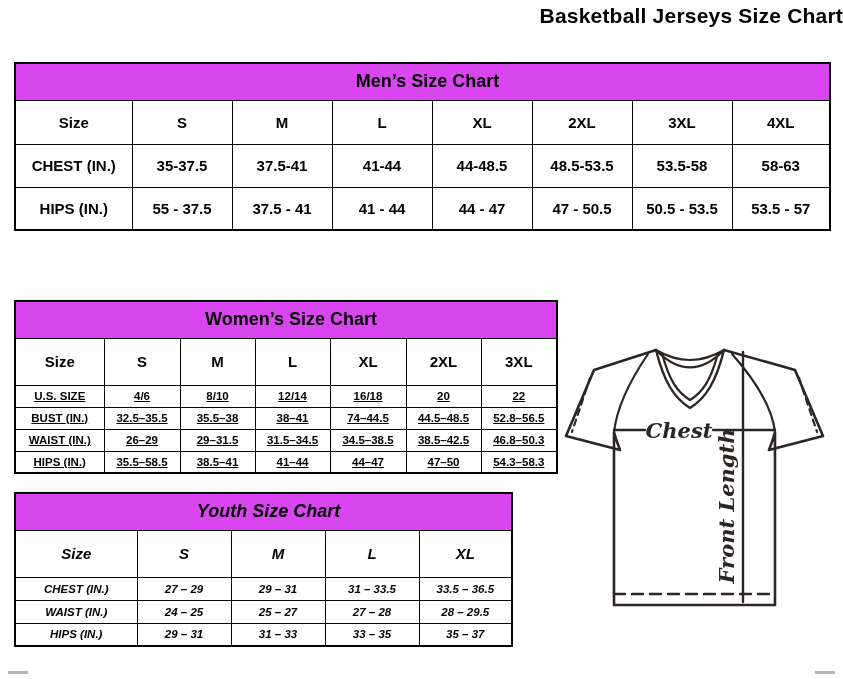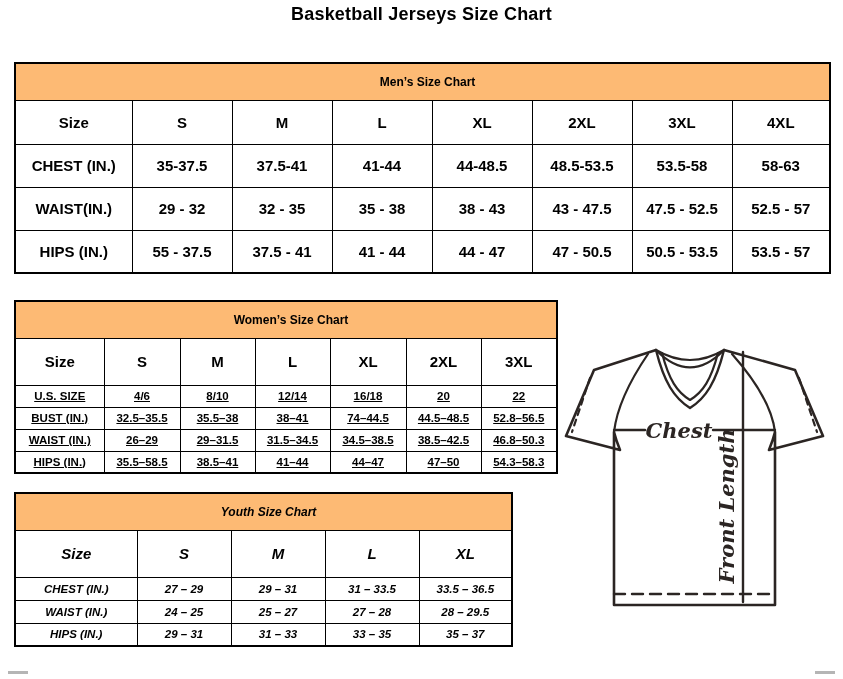--- a/index.html
+++ b/index.html
@@ -3,31 +3,31 @@
 <meta charset="utf-8">
 <style>
   * { margin:0; padding:0; box-sizing:border-box; }
   html,body { background:#ffffff; }
   body {
     width:843px; height:679px; position:relative; overflow:hidden;
     font-family:"Liberation Sans", sans-serif; color:#000;
   }
   .page-title {
     position:absolute; top:4px; left:0; width:100%;
-    text-align:center; font-size:18px; font-weight:bold; letter-spacing:0.2px;
+    text-align:right; font-size:21px; font-weight:bold; letter-spacing:0.2px;
   }
   table.tbl {
     position:absolute; border-collapse:collapse; table-layout:fixed;
     border:2px solid #000;
   }
   .tbl th, .tbl td {
     border:1px solid #000; text-align:center; vertical-align:middle;
     font-weight:bold; padding:0; overflow:hidden; white-space:nowrap;
   }
-  .band th { background:#fdba74; font-size:12px; height:37px; border-bottom:1px solid #000;padding-left:10px; }
+  .band th { background:#d946ef; font-size:18px; height:37px; border-bottom:1px solid #000;padding-left:10px; }
   
   .mens { left:14px; top:62px; width:815px; }
   .mens tr.cols th { height:44px; font-size:15px; }
   .mens tbody td { height:43px; font-size:15px; }
   
   .womens { left:14px; top:300px; width:542px; }
   .womens tr.cols th { height:47px; font-size:15px; }
   .womens tbody td { height:22px; font-size:11.5px;text-decoration:underline; }
   
   .youth { left:14px; top:492px; width:497px;font-style:italic; }
@@ -79,30 +79,20 @@
   <tbody>
     <tr>
       <td>CHEST (IN.)</td>
       <td>35-37.5</td>
       <td>37.5-41</td>
       <td>41-44</td>
       <td>44-48.5</td>
       <td>48.5-53.5</td>
       <td>53.5-58</td>
       <td>58-63</td>
-    </tr>
-    <tr>
-      <td>WAIST(IN.)</td>
-      <td>29 - 32</td>
-      <td>32 - 35</td>
-      <td>35 - 38</td>
-      <td>38 - 43</td>
-      <td>43 - 47.5</td>
-      <td>47.5 - 52.5</td>
-      <td>52.5 - 57</td>
     </tr>
     <tr>
       <td>HIPS (IN.)</td>
       <td>55 - 37.5</td>
       <td>37.5 - 41</td>
       <td>41 - 44</td>
       <td>44 - 47</td>
       <td>47 - 50.5</td>
       <td>50.5 - 53.5</td>
       <td>53.5 - 57</td>

